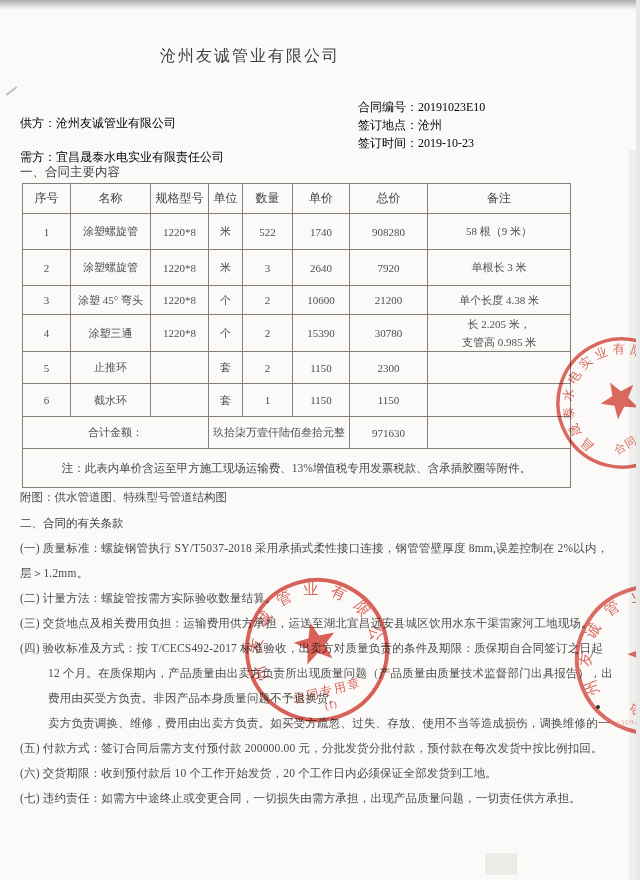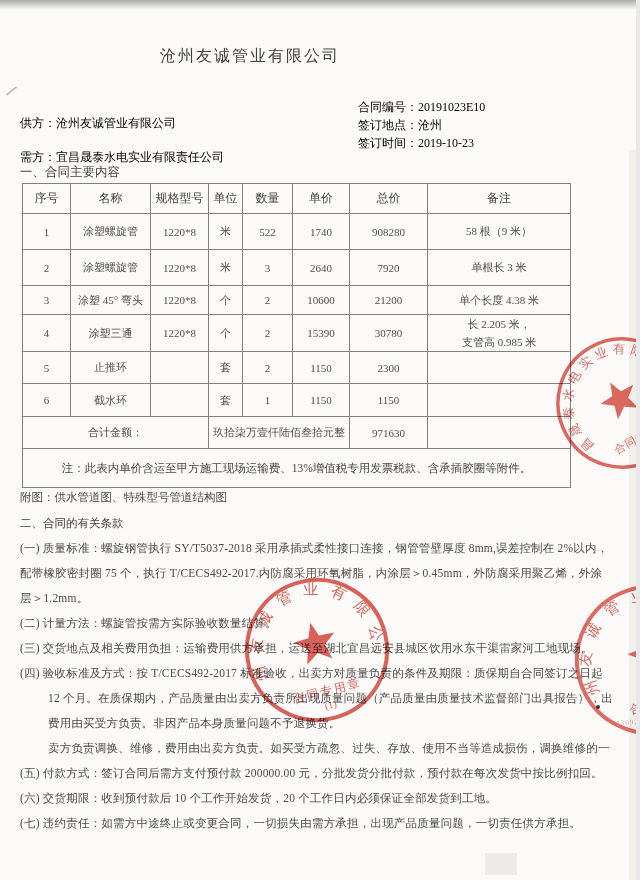--- a/index.html
+++ b/index.html
@@ -183,21 +183,20 @@
       <td colspan="8" class="note">注：此表内单价含运至甲方施工现场运输费、13%增值税专用发票税款、含承插胶圈等附件。</td>
     </tr>
   </tbody>
     </table>
 
   <div class="flow">
     <div class="att">附图：供水管道图、特殊型号管道结构图</div>
     <div class="sec2">二、合同的有关条款</div>
     <div>
       <div class="cl">(一) 质量标准：螺旋钢管执行 SY/T5037-2018 采用承插式柔性接口连接，钢管管壁厚度 8mm,误差控制在 2%以内，</div>
-      <div class="cl">配带橡胶密封圈 75 个，执行 T/CECS492-2017.内防腐采用环氧树脂，内涂层＞0.45mm，外防腐采用聚乙烯，外涂</div>
       <div class="cl">层＞1.2mm。</div>
     </div>
     <div class="cl">(二) 计量方法：螺旋管按需方实际验收数量结算。</div>
     <div class="cl">(三) 交货地点及相关费用负担：运输费用供方承担，运送至湖北宜昌远安县城区饮用水东干渠雷家河工地现场。</div>
     <div>
       <div class="cl">(四) 验收标准及方式：按 T/CECS492-2017 标准验收，出卖方对质量负责的条件及期限：质保期自合同签订之日起</div>
       <div class="cl indent">12 个月。在质保期内，产品质量由出卖方负责所出现质量问题（产品质量由质量技术监督部门出具报告），出</div>
       <div class="cl indent">费用由买受方负责。非因产品本身质量问题不予退换货。</div>
       <div class="cl indent">卖方负责调换、维修，费用由出卖方负责。如买受方疏忽、过失、存放、使用不当等造成损伤，调换维修的一</div>
     </div>

